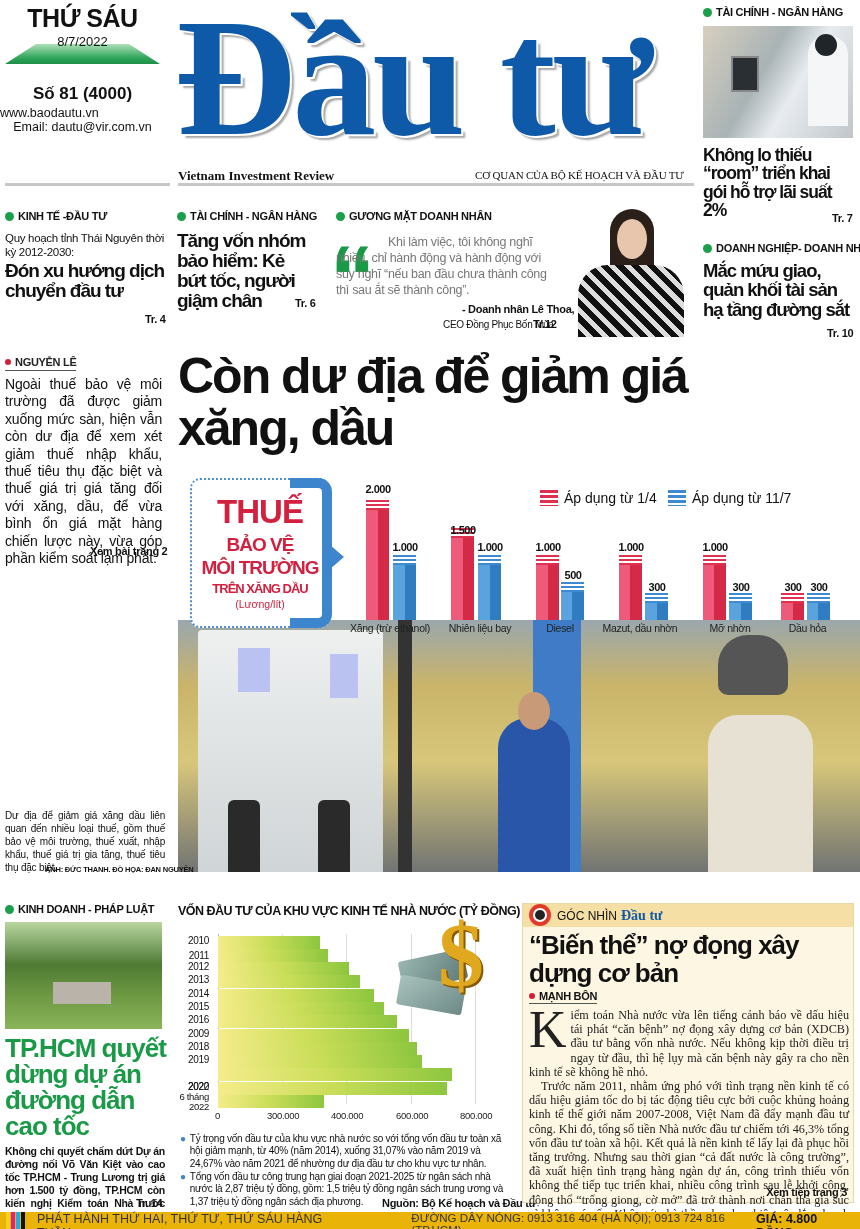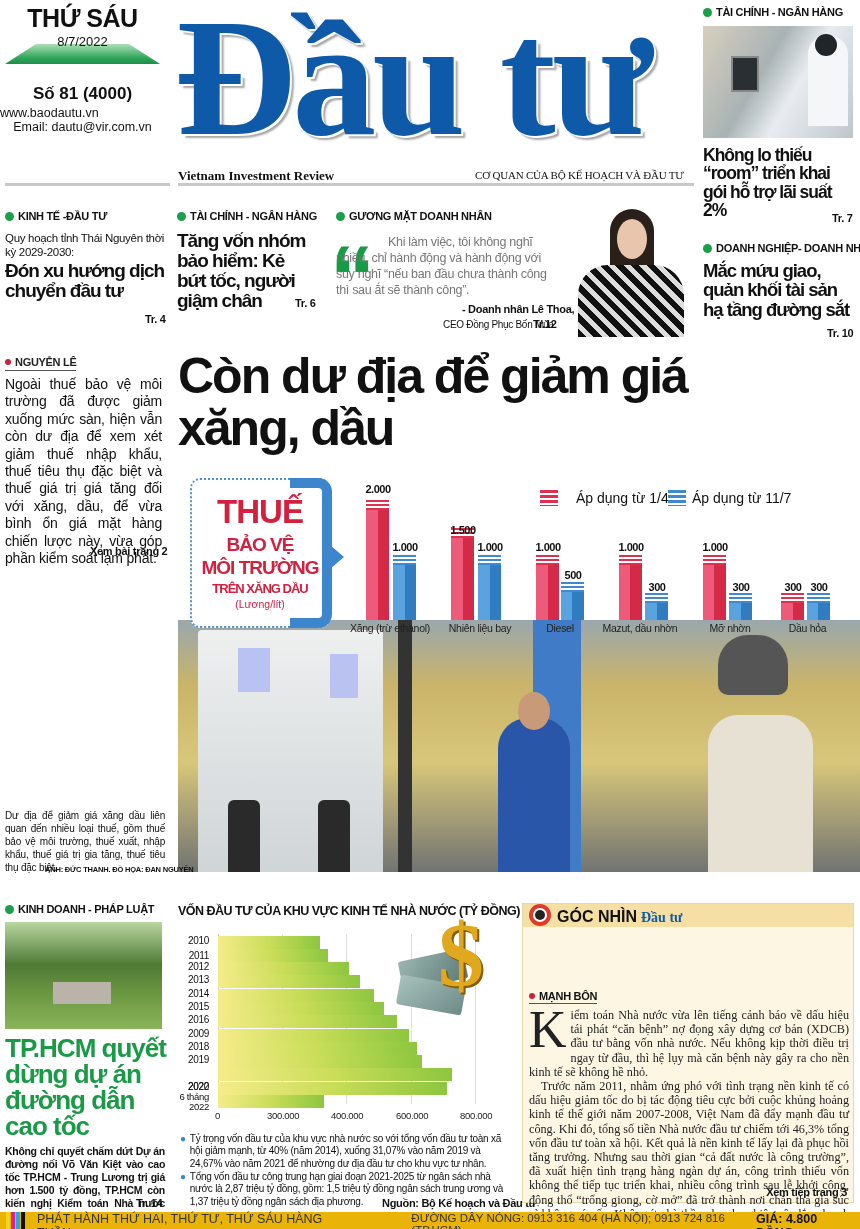--- a/index.html
+++ b/index.html
@@ -76,21 +76,21 @@
     <span class="dot"></span>
     <span>DOANH NGHIỆP- DOANH NHÂN</span>
   </div>
 <div class="abs h-cond" style="left:703px;top:261px;width:152px;font-size:18.5px">Mắc mứu giao, quản khối tài sản hạ tầng đường sắt</div>
 <div class="abs tr" style="left:827px;top:327px">Tr. 10</div>
 
 <div class="abs cat" style="left:5px;top:210px">
     <span class="dot"></span>
     <span>KINH TẾ -ĐẦU TƯ</span>
   </div>
-<div class="abs" style="left:5px;top:231px;width:160px;font-size:11.5px;letter-spacing:-0.3px;line-height:14px">Quy hoạch tỉnh Thái Nguyên thời kỳ 2029-2030:</div>
+<div class="abs" style="left:5px;top:231px;width:160px;font-size:11.5px;letter-spacing:-0.3px;line-height:14px">Quy hoạch tỉnh Thái Nguyên thời kỳ 2012-2030:</div>
 <div class="abs h-cond" style="left:5px;top:261px;width:165px;font-size:19px">Đón xu hướng dịch chuyển đầu tư</div>
 <div class="abs tr" style="left:145px;top:313px">Tr. 4</div>
 
 <div class="abs cat" style="left:177px;top:210px">
     <span class="dot"></span>
     <span>TÀI CHÍNH - NGÂN HÀNG</span>
   </div>
 <div class="abs h-cond" style="left:177px;top:231px;width:130px;font-size:19px">Tăng vốn nhóm bảo hiểm: Kẻ bứt tốc, người giậm chân</div>
 <div class="abs tr" style="left:295px;top:297px">Tr. 6</div>
 
@@ -136,21 +136,21 @@
 
 <div class="abs" style="left:190px;top:478px;width:140px;height:150px;background:#fff;border:2px dotted #4f8fce;border-radius:10px"></div>
 <div class="abs" style="left:290px;top:478px;width:42px;height:150px;border:10px solid #3d85cc;border-left:none;border-radius:0 14px 14px 0"></div>
 <div class="abs" style="left:330px;top:545px;width:0;height:0;border-top:12px solid transparent;border-bottom:12px solid transparent;border-left:14px solid #3d85cc"></div>
 <div class="abs h-cond" style="left:190px;top:495px;width:140px;text-align:center;color:#d4203f;font-size:33px">THUẾ</div>
 <div class="abs h-cond" style="left:190px;top:535px;width:140px;text-align:center;color:#d4203f;font-size:19px">BẢO VỆ</div>
 <div class="abs h-cond" style="left:190px;top:558px;width:140px;text-align:center;color:#d4203f;font-size:19px">MÔI TRƯỜNG</div>
 <div class="abs h-cond" style="left:190px;top:582px;width:140px;text-align:center;color:#d4203f;font-size:13px">TRÊN XĂNG DẦU</div>
 <div class="abs" style="left:190px;top:598px;width:140px;text-align:center;color:#d4203f;font-size:10.5px">(Lương/lít)</div>
 
-<div class="abs" style="left:540px;top:490px;display:flex;align-items:center;gap:18px">
+<div class="abs" style="left:540px;top:490px;display:flex;align-items:center;gap:6px">
   <span style="width:18px;height:16px;background:repeating-linear-gradient(180deg,#e03050 0 3px,#fff 3px 5px)"></span>
   <span style="font-size:14px">Áp dụng từ 1/4</span>
 </div>
 <div class="abs" style="left:668px;top:490px;display:flex;align-items:center;gap:6px">
   <span style="width:18px;height:16px;background:repeating-linear-gradient(180deg,#3d8ad0 0 3px,#fff 3px 5px)"></span>
   <span style="font-size:14px">Áp dụng từ 11/7</span>
 </div>
 
 <div class="abs" style="left:355px;top:470px;width:505px;height:150px">
 
@@ -263,23 +263,24 @@
     <span>Tổng vốn đầu tư công trung hạn giai đoạn 2021-2025 từ ngân sách nhà nước là 2,87 triệu tỷ đồng, gồm: 1,5 triệu tỷ đồng ngân sách trung ương và 1,37 triệu tỷ đồng ngân sách địa phương.</span>
 </div>
 <div class="abs tr" style="left:382px;top:1197px;font-size:11px">Nguồn: Bộ Kế hoạch và Đầu tư</div>
 
 <div class="abs" id="goc">
   <div id="goc-head"></div>
   <div style="position:absolute;left:6px;top:0;width:22px;height:22px;border-radius:50%;border:4px solid #e03a2b;background:#fff">
     <div style="position:absolute;left:2px;top:2px;width:10px;height:10px;border-radius:50%;background:#222"></div>
   </div>
   <div style="position:absolute;left:34px;top:4px;display:flex;align-items:baseline;gap:4px">
-    <span style="font-weight:bold;font-size:16px">GÓC NHÌN</span>
+    <span style="font-weight:normal;font-size:12px">GÓC NHÌN</span>
     <span style="font-family:'Liberation Serif',serif;font-weight:bold;font-size:14px;color:#0f5aa8">Đầu tư</span>
   </div>
+  <div class="h-cond" style="position:absolute;left:6px;top:27px;width:322px;font-size:26px;line-height:28px">“Biến thể” nợ đọng xây dựng cơ bản</div>
   <div class="cat" style="position:absolute;left:6px;top:86px;border-bottom:1px solid #555;padding-bottom:1px">
       <span class="dot red"></span>
       <span>MẠNH BÔN</span>
     </div>
   <div style="position:absolute;left:6px;top:104px;width:320px">
     <div class="serif-body">
       <span style="float:left;font-family:'Liberation Serif',serif;font-size:52px;line-height:42px;margin:1px 4px 0 0">K</span><span>iểm toán Nhà nước vừa lên tiếng cảnh báo về dấu hiệu tái phát “căn bệnh” nợ đọng xây dựng cơ bản (XDCB) đầu tư bằng vốn nhà nước. Nếu không kịp thời điều trị ngay từ đầu, thì hệ lụy mà căn bệnh này gây ra cho nền kinh tế sẽ không hề nhỏ.</span>
     </div>
     <div class="serif-body" style="text-indent:12px">Trước năm 2011, nhằm ứng phó với tình trạng nền kinh tế có dấu hiệu giảm tốc do bị tác động tiêu cực bởi cuộc khủng hoảng kinh tế thế giới năm 2007-2008, Việt Nam đã đẩy mạnh đầu tư công. Khi đó, tổng số tiền Nhà nước đầu tư chiếm tới 46,3% tổng vốn đầu tư toàn xã hội. Kết quả là nền kinh tế lấy lại đà phục hồi tăng trưởng. Nhưng sau thời gian “cả đất nước là công trường”, đã xuất hiện tình trạng hàng ngàn dự án, công trình thiếu vốn không thể tiếp tục triển khai, nhiều công trình sau lễ khởi công, động thổ “trống giong, cờ mở” đã trở thành nơi chăn thả gia súc vì không có vốn. Không ít nhà thầu, doanh nghiệp xây lắp, doanh nghiệp cung cấp vật liệu xây dựng, nguyên vật liệu cho dự án đầu tư công cũng bị “méo mặt” vì chủ đầu tư không biết đào đâu ra tiền để thanh toán.</div>
   </div>

